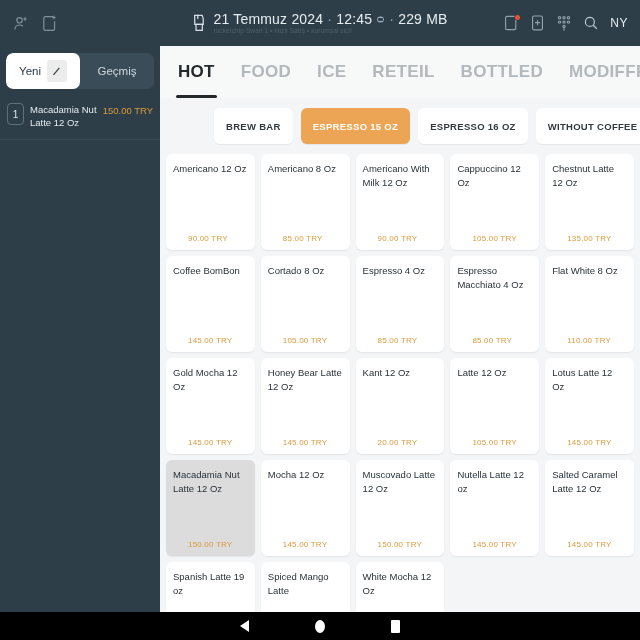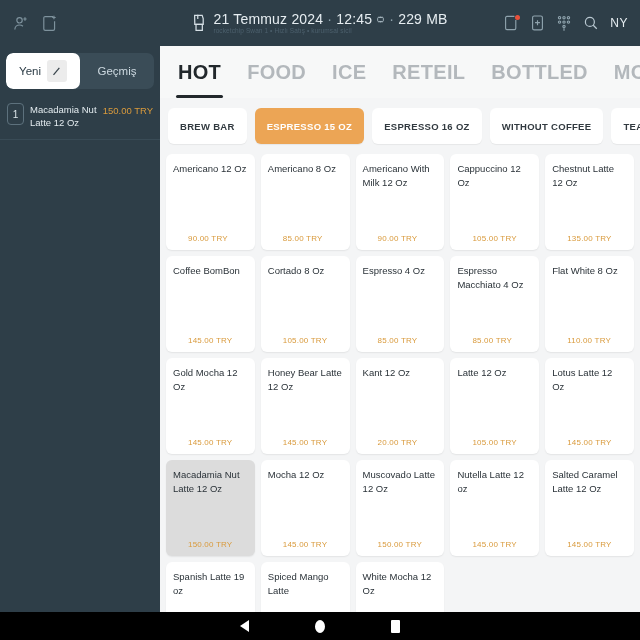--- a/index.html
+++ b/index.html
@@ -72,31 +72,31 @@
   .main{
     position:absolute; left:160px; top:46px; width:480px; height:566px;
     background:#f4f5f6; display:flex; flex-direction:column;
   }
   .tabs{
     height:52px; background:#f7f8f8; display:flex; align-items:center;
     padding:0 6px; gap:2px; flex:0 0 auto; position:relative;
   }
   .tab{
     padding:0 12px; height:52px; display:flex; align-items:center;
-    font-size:20px; font-weight:bold; color:#b3b8bc; letter-spacing:.3px;
+    font-size:17px; font-weight:bold; color:#b3b8bc; letter-spacing:.3px;
     position:relative; white-space:nowrap;
   }
   .tab.active{ color:#22282c; }
   .tab.active:after{
     content:""; position:absolute; left:10px; right:10px; bottom:0; height:3px;
     background:#22282c; border-radius:2px;
   }
   .chips{
     height:56px; display:flex; align-items:center; gap:8px; padding:0 8px;
-    flex:0 0 auto; background:#f4f5f6;
+    flex:0 0 auto; background:#f4f5f6;margin-left:46px;
   }
   .chip{
     height:36px; padding:0 12px; border-radius:6px; background:#ffffff;
     display:flex; align-items:center; justify-content:center;
     font-size:9.5px; font-weight:bold; color:#323a40; letter-spacing:.3px;
     white-space:nowrap; box-shadow:0 1px 1px rgba(0,0,0,.06);
   }
   .chip.active{ background:#eca555; color:#ffffff; }
 
   .grid-wrap{ flex:1; overflow:hidden; padding:0 6px; position:relative; }

